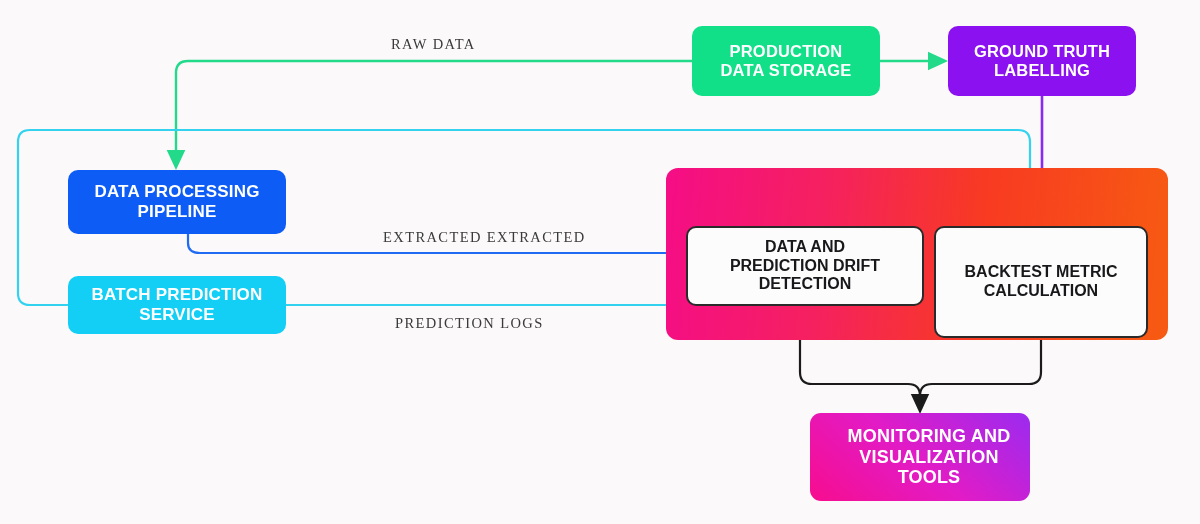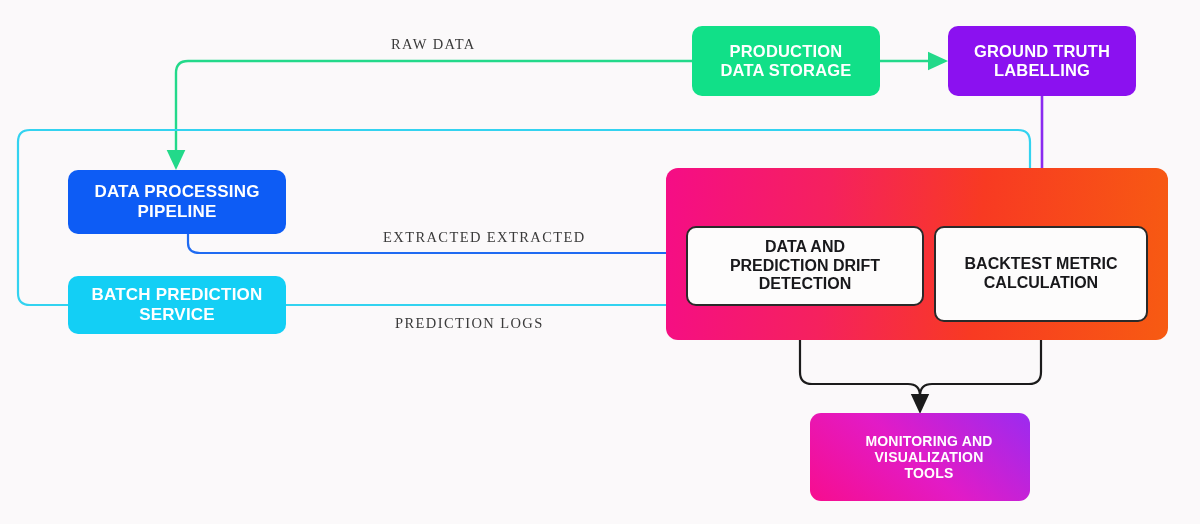--- a/index.html
+++ b/index.html
@@ -62,27 +62,27 @@
     display:flex;align-items:center;justify-content:center;
     text-align:center;
     color:#18181B;
     font-weight:bold;
     font-size:16px;
     line-height:1.18;
     box-sizing:border-box;
   }
   .inner-node span{white-space:pre-line;}
   #node-drift-detection{left:20px;top:58px;width:238px;height:80px;}
-  #node-backtest-metric{left:268px;top:58px;width:214px;height:96px;}
+  #node-backtest-metric{left:268px;top:58px;width:214px;height:112px;}
 
   #node-monitoring-visualization-tools{
     left:810px;top:413px;width:220px;height:88px;
     border-radius:11px;
     background:linear-gradient(42deg,#F70D8E 0%,#E21BC6 48%,#9B2BF0 100%);
-    font-size:14px;
+    font-size:18px;
     padding-left:18px;
   }
 
   .edge-label{
     position:absolute;
     font-family:Liberation Serif, serif;
     font-size:14.5px;
     color:#3A3A3A;
     letter-spacing:1.4px;
     white-space:nowrap;

